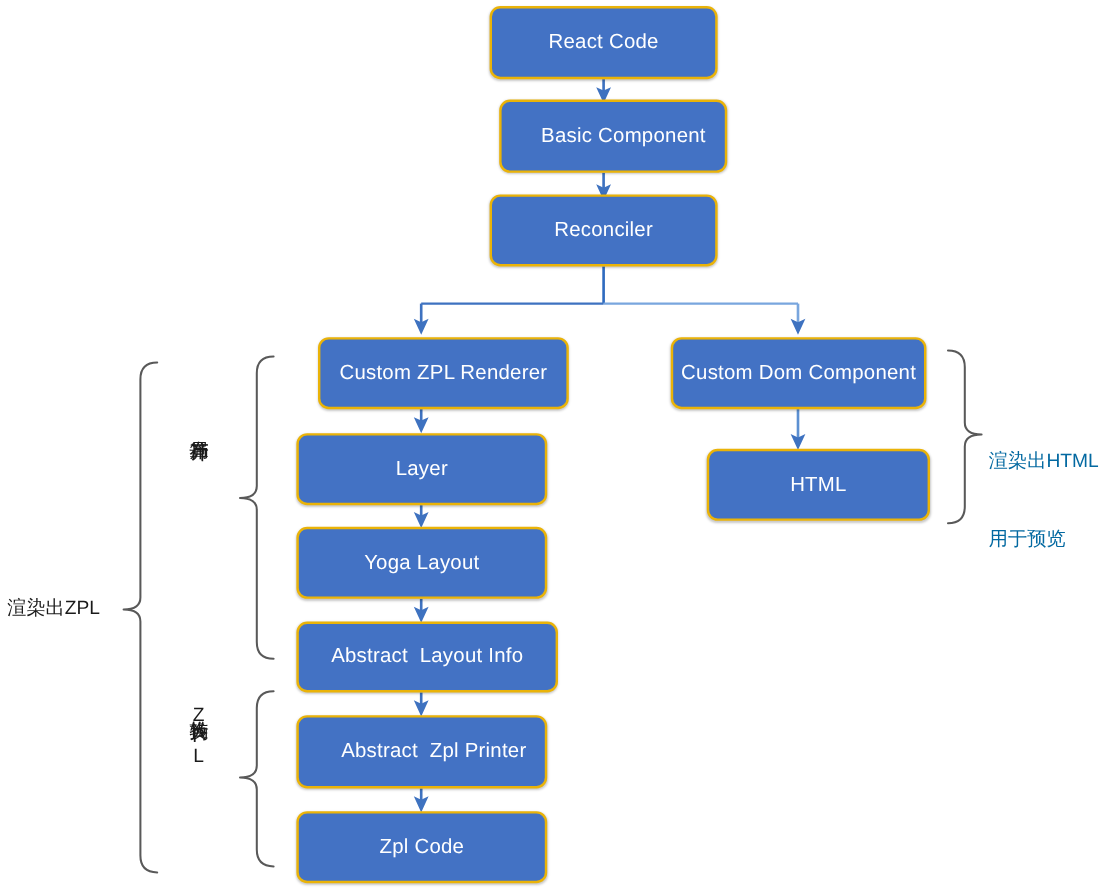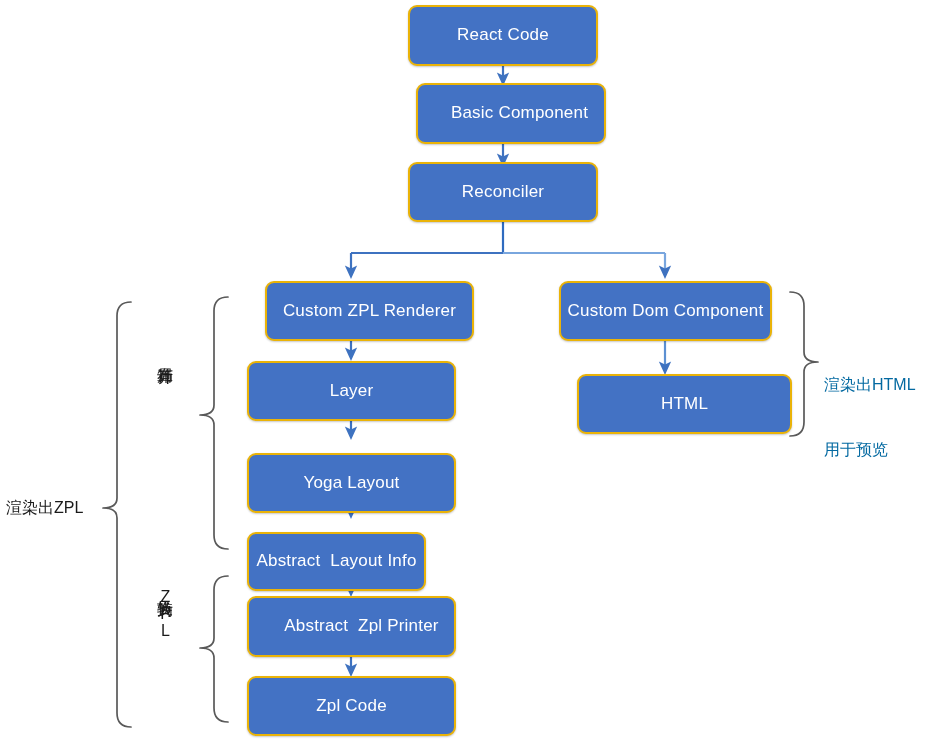--- a/index.html
+++ b/index.html
@@ -135,31 +135,31 @@
   <div class="node" style="left:408px; top:5px; width:190px; height:61px;">React Code</div>
 
   <div class="node" style="left:416px; top:83px; width:190px; height:61px;padding-left:17px;">Basic Component</div>
 
   <div class="node" style="left:408px; top:162px; width:190px; height:60px;text-align:right;">Reconciler</div>
 
   <div class="node" style="left:265px; top:281px; width:209px; height:60px;">Custom ZPL Renderer</div>
 
   <div class="node" style="left:247px; top:361px; width:209px; height:60px;">Layer</div>
 
-  <div class="node" style="left:247px; top:453px; width:209px; height:60px;">Yoga Layout</div>
+  <div class="node" style="left:247px; top:439px; width:209px; height:60px;">Yoga Layout</div>
 
-  <div class="node" style="left:247px; top:532px; width:179px; height:59px;">Abstract  Layout Info</div>
+  <div class="node" style="left:247px; top:518px; width:218px; height:59px;">Abstract  Layout Info</div>
 
   <div class="node" style="left:247px; top:596px; width:209px; height:61px;padding-left:20px;">Abstract  Zpl Printer</div>
 
   <div class="node" style="left:247px; top:676px; width:209px; height:60px;">Zpl Code</div>
 
   <div class="node" style="left:559px; top:281px; width:213px; height:60px;">Custom Dom Component</div>
 
-  <div class="node" style="left:577px; top:374px; width:215px; height:60px;">HTML</div>
+  <div class="node" style="left:589px; top:374px; width:186px; height:60px;">HTML</div>
 
   <div class="cn-label" style="left:6px; top:497px;">渲染出ZPL</div>
 
   <div class="cn-vertical" style="left:155px; top:355px;">计算布局</div>
 
   <div class="cn-vertical" style="left:155px; top:588px;">转换为ZPL</div>
 
   <div style="position:absolute; left:824px; top:331px; color:#0369a1; font-size:16px; line-height:1.35; white-space:pre;">
     <div>渲染出HTML</div>
     <div>用于预览</div>

